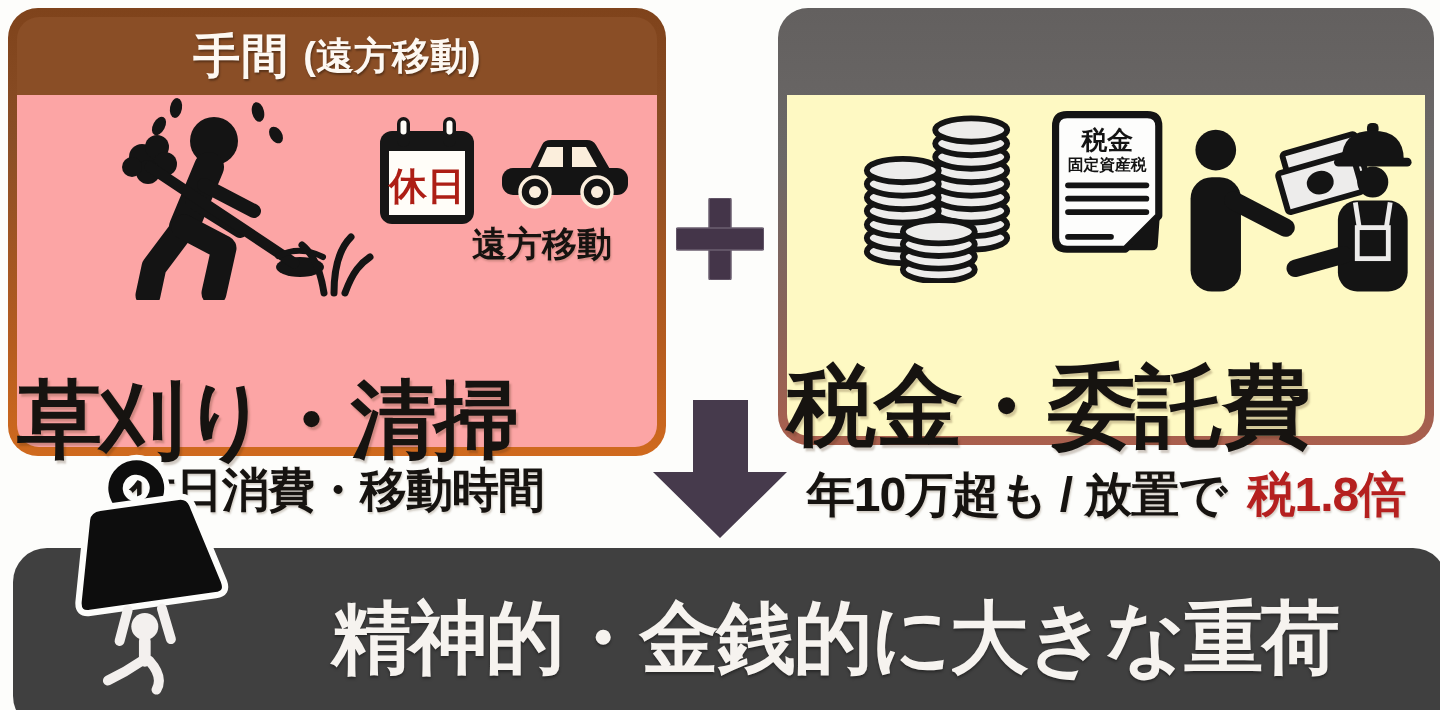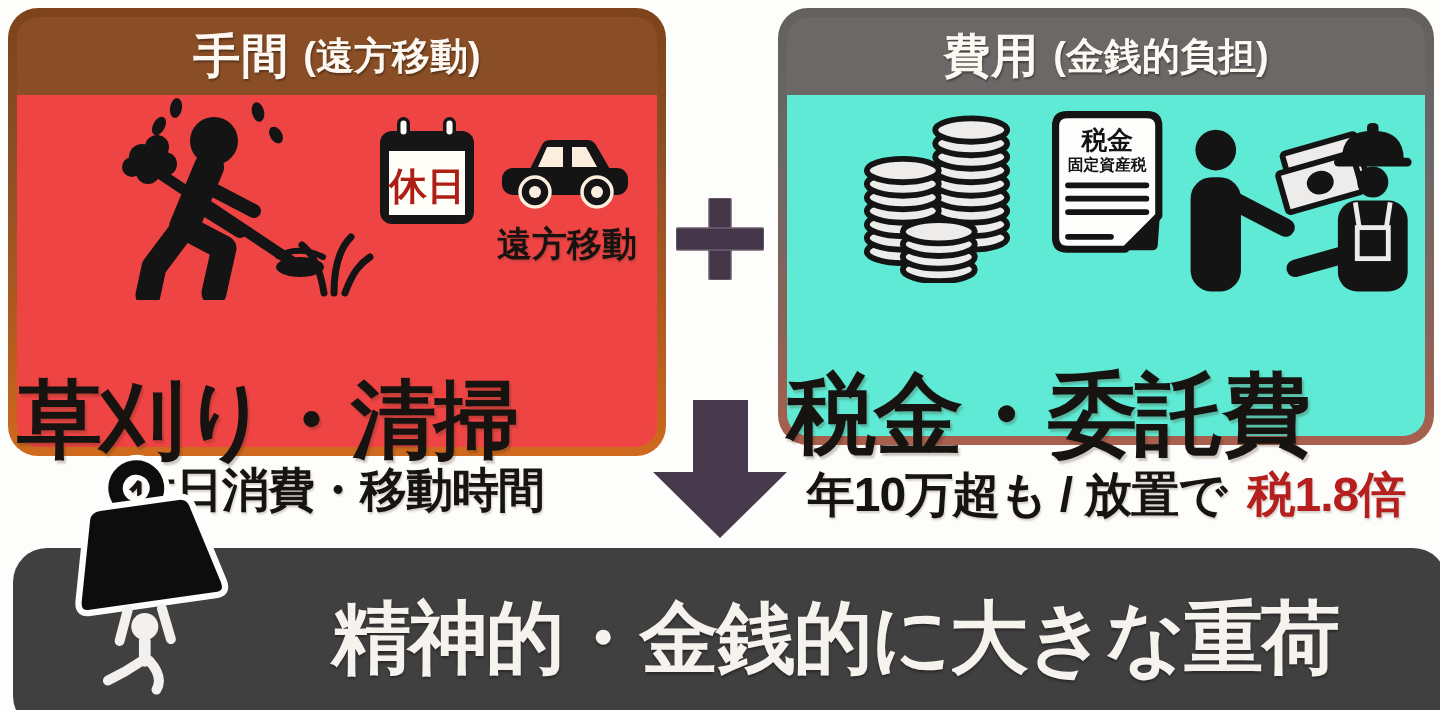--- a/index.html
+++ b/index.html
@@ -11,34 +11,34 @@
   .box-border { position:absolute; inset:0; border-radius:30px; }
   .effort .box-border { background:linear-gradient(180deg,#7f431b 0%,#8a4e26 30%,#b55c1f 75%,#d06a1e 100%); }
   .cost .box-border { background:linear-gradient(180deg,#63605f 0%,#6b6867 35%,#8d6257 75%,#aa5f4d 100%); }
   .box-header { position:absolute; left:9px; right:9px; top:9px; height:78px; border-radius:22px 22px 0 0;
     display:flex; align-items:center; justify-content:center; gap:14px; color:#fdf8f2; }
   .effort .box-header { background:#8a4e26; }
   .cost .box-header { background:#6b6867; }
   .box-title { font-size:47px; font-weight:800; letter-spacing:1px; text-shadow:1px 2px 2px rgba(0,0,0,.35); }
   .box-title-note { font-size:38px; font-weight:800; text-shadow:1px 2px 2px rgba(0,0,0,.35); }
   .box-body { position:absolute; left:9px; right:9px; top:87px; bottom:9px; border-radius:0 0 22px 22px; }
-  .effort .box-body { background:#ef4444; }
-  .cost .box-body { background:#5eead4; }
+  .effort .box-body { background:#fca5a5; }
+  .cost .box-body { background:#fef9c3; }
 
   .abs { position:absolute; }
   .main-label { position:absolute; left:0; right:0; text-align:left; font-weight:900; color:#161310;
     letter-spacing:-2px; text-shadow:2px 3px 2px rgba(70,45,20,.25); white-space:nowrap; }
   .effort-main { top:268px; font-size:85px; }
-  .cost-main { top:260px; font-size:89px; }
+  .cost-main { top:252px; font-size:89px; }
   .sub-label { position:absolute; left:0; right:0; text-align:center; font-weight:900; color:#161310;
     letter-spacing:-1px; text-shadow:1px 2px 2px rgba(70,45,20,.22); white-space:nowrap; }
   .effort-sub { top:364px; font-size:47px; }
   .cost-sub { top:368px; font-size:48px; }
   .red-text { color:#b5201f;margin-left:21px; }
-  .car-label { position:absolute; text-align:center; font-weight:900; font-size:35px; color:#161310;
+  .car-label { position:absolute; font-weight:900; font-size:35px; color:#161310;
     text-shadow:1px 2px 2px rgba(70,45,20,.22); white-space:nowrap; }
 
   .plus-wrap { position:absolute; left:676px; top:198px; width:88px; height:82px; }
   .arrow-wrap { position:absolute; left:650px; top:398px; width:140px; height:142px; }
 
   .bottom-bar { position:absolute; left:13px; top:548px; width:1434px; height:182px;
     background:#404040; border-radius:34px; }
   .bar-text { position:absolute; left:235px; right:25px; top:0; bottom:0;
     display:flex; align-items:center; justify-content:center;
     font-size:79px; font-weight:800; color:#f6f3ef; letter-spacing:-2px; white-space:nowrap;
@@ -121,24 +121,20 @@
     <svg width="88" height="82" viewBox="0 0 88 82">
       <g fill="#443549" stroke="#6b5f70" stroke-width="1.5">
         <rect x="33" y="0" width="22" height="82" rx="2"></rect>
         <rect x="0" y="30" width="88" height="22" rx="2"></rect>
       </g>
     </svg>
   </div>
 
   <section class="box cost" style="left:778px; top:8px; width:656px; height:437px;">
     <div class="box-border"></div>
-    <div class="box-header">
-      <span class="box-title">費用</span>
-      <span class="box-title-note">(金銭的負担)</span>
-    </div>
     <div class="box-body">
 
       <svg class="abs" style="left:62px; top:8px;" width="185" height="180" viewBox="0 0 190 200">
         <g fill="#edeceb" stroke="#141414" stroke-width="6.5">
           <ellipse cx="128" cy="150" rx="40" ry="13"></ellipse>
             <ellipse cx="128" cy="135" rx="40" ry="13"></ellipse>
           <ellipse cx="128" cy="120" rx="40" ry="13"></ellipse>
             <ellipse cx="128" cy="105" rx="40" ry="13"></ellipse>
           <ellipse cx="128" cy="90" rx="40" ry="13"></ellipse>
             <ellipse cx="128" cy="75" rx="40" ry="13"></ellipse>

